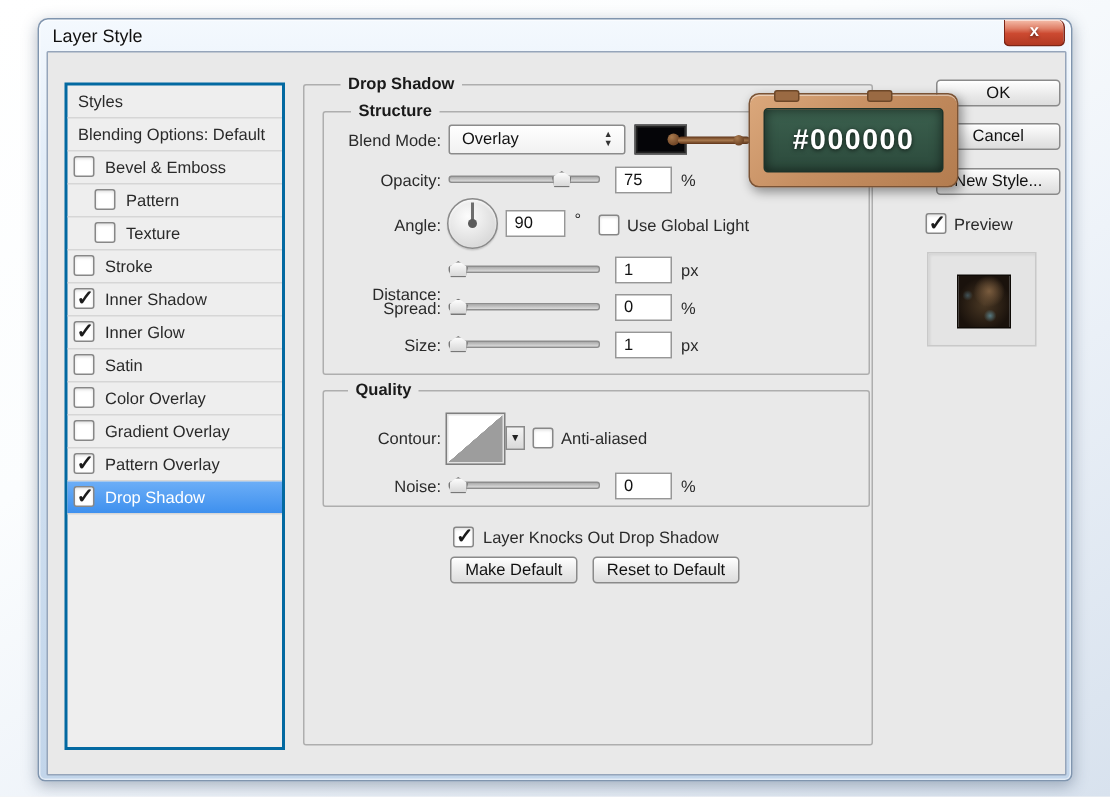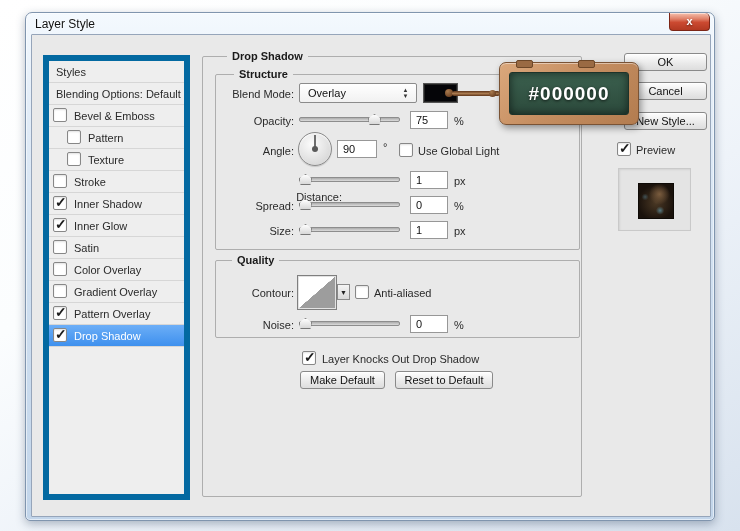--- a/index.html
+++ b/index.html
@@ -28,21 +28,21 @@
     cursor:pointer;
   }
   .body-panel {
     position:absolute; left:5px; top:21px; width:680px; height:483px;
     background:#e9e9e9; border:1px solid #96a5ba; border-radius:1px;
   }
 
   
   .listbox {
     position:absolute; left:11px; top:20px; width:147px; height:445px;
-    background:#eeeeee; border:6px solid #0369a1;
+    background:#eeeeee; border:2px solid #0369a1;
   }
   .lrow { position:relative; height:22px; border-bottom:1px solid #d6d6d6; cursor:pointer; }
   .lrow .lbl { position:absolute; left:7px; top:5px; white-space:nowrap; color:#2a2a2a; }
   .lrow.has-box .lbl { left:25px; }
   .lrow.indent .lbl { left:39px; }
   .lrow.selected { background:linear-gradient(180deg,#6caef7 0%,#3e90ee 100%); }
   .lrow.selected .lbl { color:#fff; }
 
   .cb {
     position:absolute; width:14px; height:14px; background:#fff;
@@ -249,21 +249,21 @@
     <span class="rowlabel" style="top:110px;">Angle:</span>
     <div class="dial" style="left:266px;top:97px;">
       <div class="needle"></div>
       <div class="hub"></div>
     </div>
     <input class="vbox" style="left: 305px; top: 105px; width: 40px;" value="90">
     <span class="unit" style="left:351px;top:106px;">°</span>
     <span class="cb" style="left:367px;top:108px;"></span>
     <span class="static-label" style="left:386px;top:110px;">Use Global Light</span>
 
-    <span class="rowlabel" style="top:156px;margin-left:48px;">Distance:</span>
+    <span class="rowlabel" style="top:156px;">Distance:</span>
     <div class="track" style="left:267px;top:142px;">
       <div class="thumb" style="left:-1px;"></div>
     </div>
     <input class="vbox" style="left: 378px; top: 136px;" value="1">
     <span class="unit" style="left:422px;top:140px;">px</span>
 
     <span class="rowlabel" style="top:165px;">Spread:</span>
     <div class="track" style="left:267px;top:167px;">
       <div class="thumb" style="left:-1px;"></div>
     </div>

